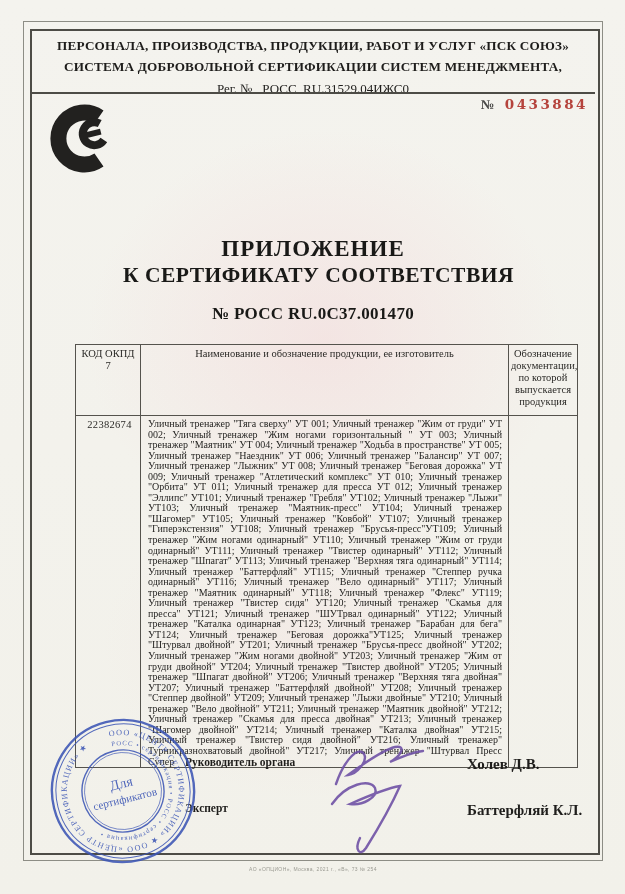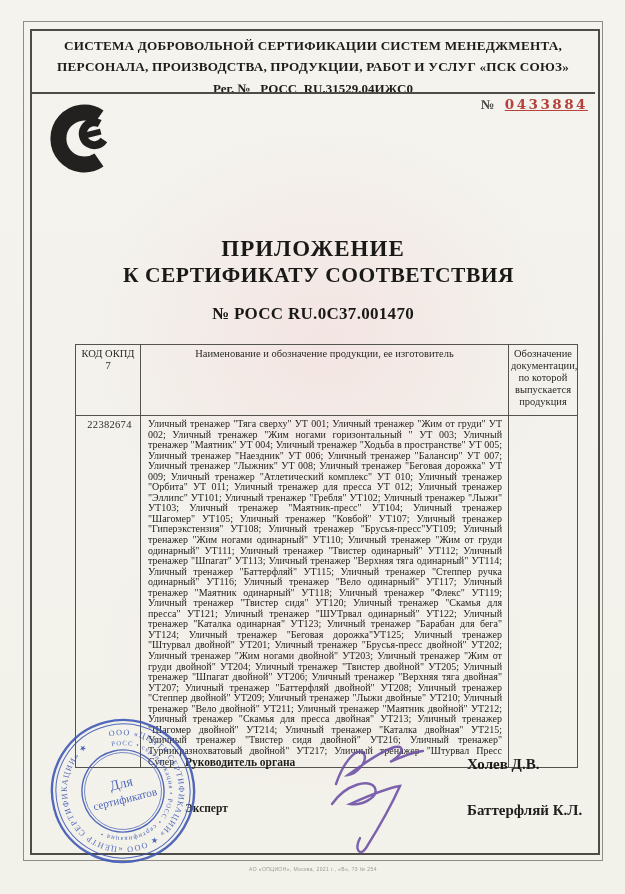--- a/index.html
+++ b/index.html
@@ -14,25 +14,25 @@
     background:
       radial-gradient(ellipse 340px 300px at 52% 38%, rgba(243,203,208,.35), rgba(243,203,208,0) 70%),
       radial-gradient(ellipse 300px 220px at 50% 72%, rgba(243,208,210,.22), rgba(243,208,210,0) 70%),
       linear-gradient(#f4f3ee,#f2f1ea);
   }
   .border-outer{position:absolute;left:23px;top:21px;width:578px;height:838px;border:1px solid #8d8d85;}
   .border-inner{position:absolute;left:30px;top:29px;width:566px;height:822px;border:2px solid #4d4c46;}
   .abs{position:absolute;}
   .header-block{left:32px;top:35px;width:562px;text-align:center;color:#1e1d1b;}
   .header-line{font-weight:bold;font-size:13.2px;letter-spacing:.2px;line-height:21px;}
-  .header-reg{font-weight:bold;font-size:13px;margin-top:4px;white-space:pre;}
+  .header-reg{font-weight:normal;font-size:13px;margin-top:4px;white-space:pre;}
   .header-rule{left:31px;top:92px;width:564px;height:2px;background:#4d4c46;}
   .serial{left:330px;top:96px;width:258px;text-align:right;font-size:13.5px;}
   .serial .no-sign{color:#4a4a48;font-weight:bold;}
-  .serial .no-value{color:#b5433c;font-weight:600;letter-spacing:2.5px;font-family:"DejaVu Serif",serif;text-decoration:underline;}
+  .serial .no-value{color:#b5433c;font-weight:600;letter-spacing:2.5px;font-family:"DejaVu Serif",serif;}
   .title-block{left:32px;top:236px;width:562px;text-align:center;color:#191917;}
   .title-l1{font-weight:bold;font-size:23px;letter-spacing:1px;line-height:26px;}
   .title-l2{font-weight:bold;font-size:21.5px;letter-spacing:.5px;line-height:27px;padding-left:11px;}
   .title-num{font-weight:bold;font-size:17px;margin-top:15px;letter-spacing:.3px;}
   table.main{
     position:absolute;left:75px;top:344px;width:502px;
     border-collapse:collapse;table-layout:fixed;
     color:#2b2a27;
   }
   table.main td{border:1px solid #55534d;vertical-align:top;padding:0;}
@@ -55,22 +55,22 @@
 </style>
 </head>
 <body>
 
 <div class="page">
 
   <div class="abs border-outer"></div>
   <div class="abs border-inner"></div>
 
   <div class="abs header-block">
+    <div class="header-line">ПЕРСОНАЛА, ПРОИЗВОДСТВА, ПРОДУКЦИИ, РАБОТ И УСЛУГ «ПСК СОЮЗ»</div>
     <div class="header-line">СИСТЕМА ДОБРОВОЛЬНОЙ СЕРТИФИКАЦИИ СИСТЕМ МЕНЕДЖМЕНТА,</div>
-    <div class="header-line">ПЕРСОНАЛА, ПРОИЗВОДСТВА, ПРОДУКЦИИ, РАБОТ И УСЛУГ «ПСК СОЮЗ»</div>
     <div class="header-reg">Рег. №   РОСС  RU.31529.04ИЖС0</div>
   </div>
   <div class="abs header-rule"></div>
 
   <svg class="abs" style="left:49px;top:100px;" width="70" height="78" viewBox="0 0 70 78">
     <path d="M 50 17 A 26 26 0 1 0 50 60" fill="none" stroke="#22211f" stroke-width="16"></path>
     <g transform="rotate(-14 42 34)">
       <path d="M 53 26 A 11.5 11.5 0 1 0 53 43" fill="none" stroke="#22211f" stroke-width="8"></path>
       <rect x="31" y="31" width="21" height="6" fill="#22211f"></rect>
     </g>

